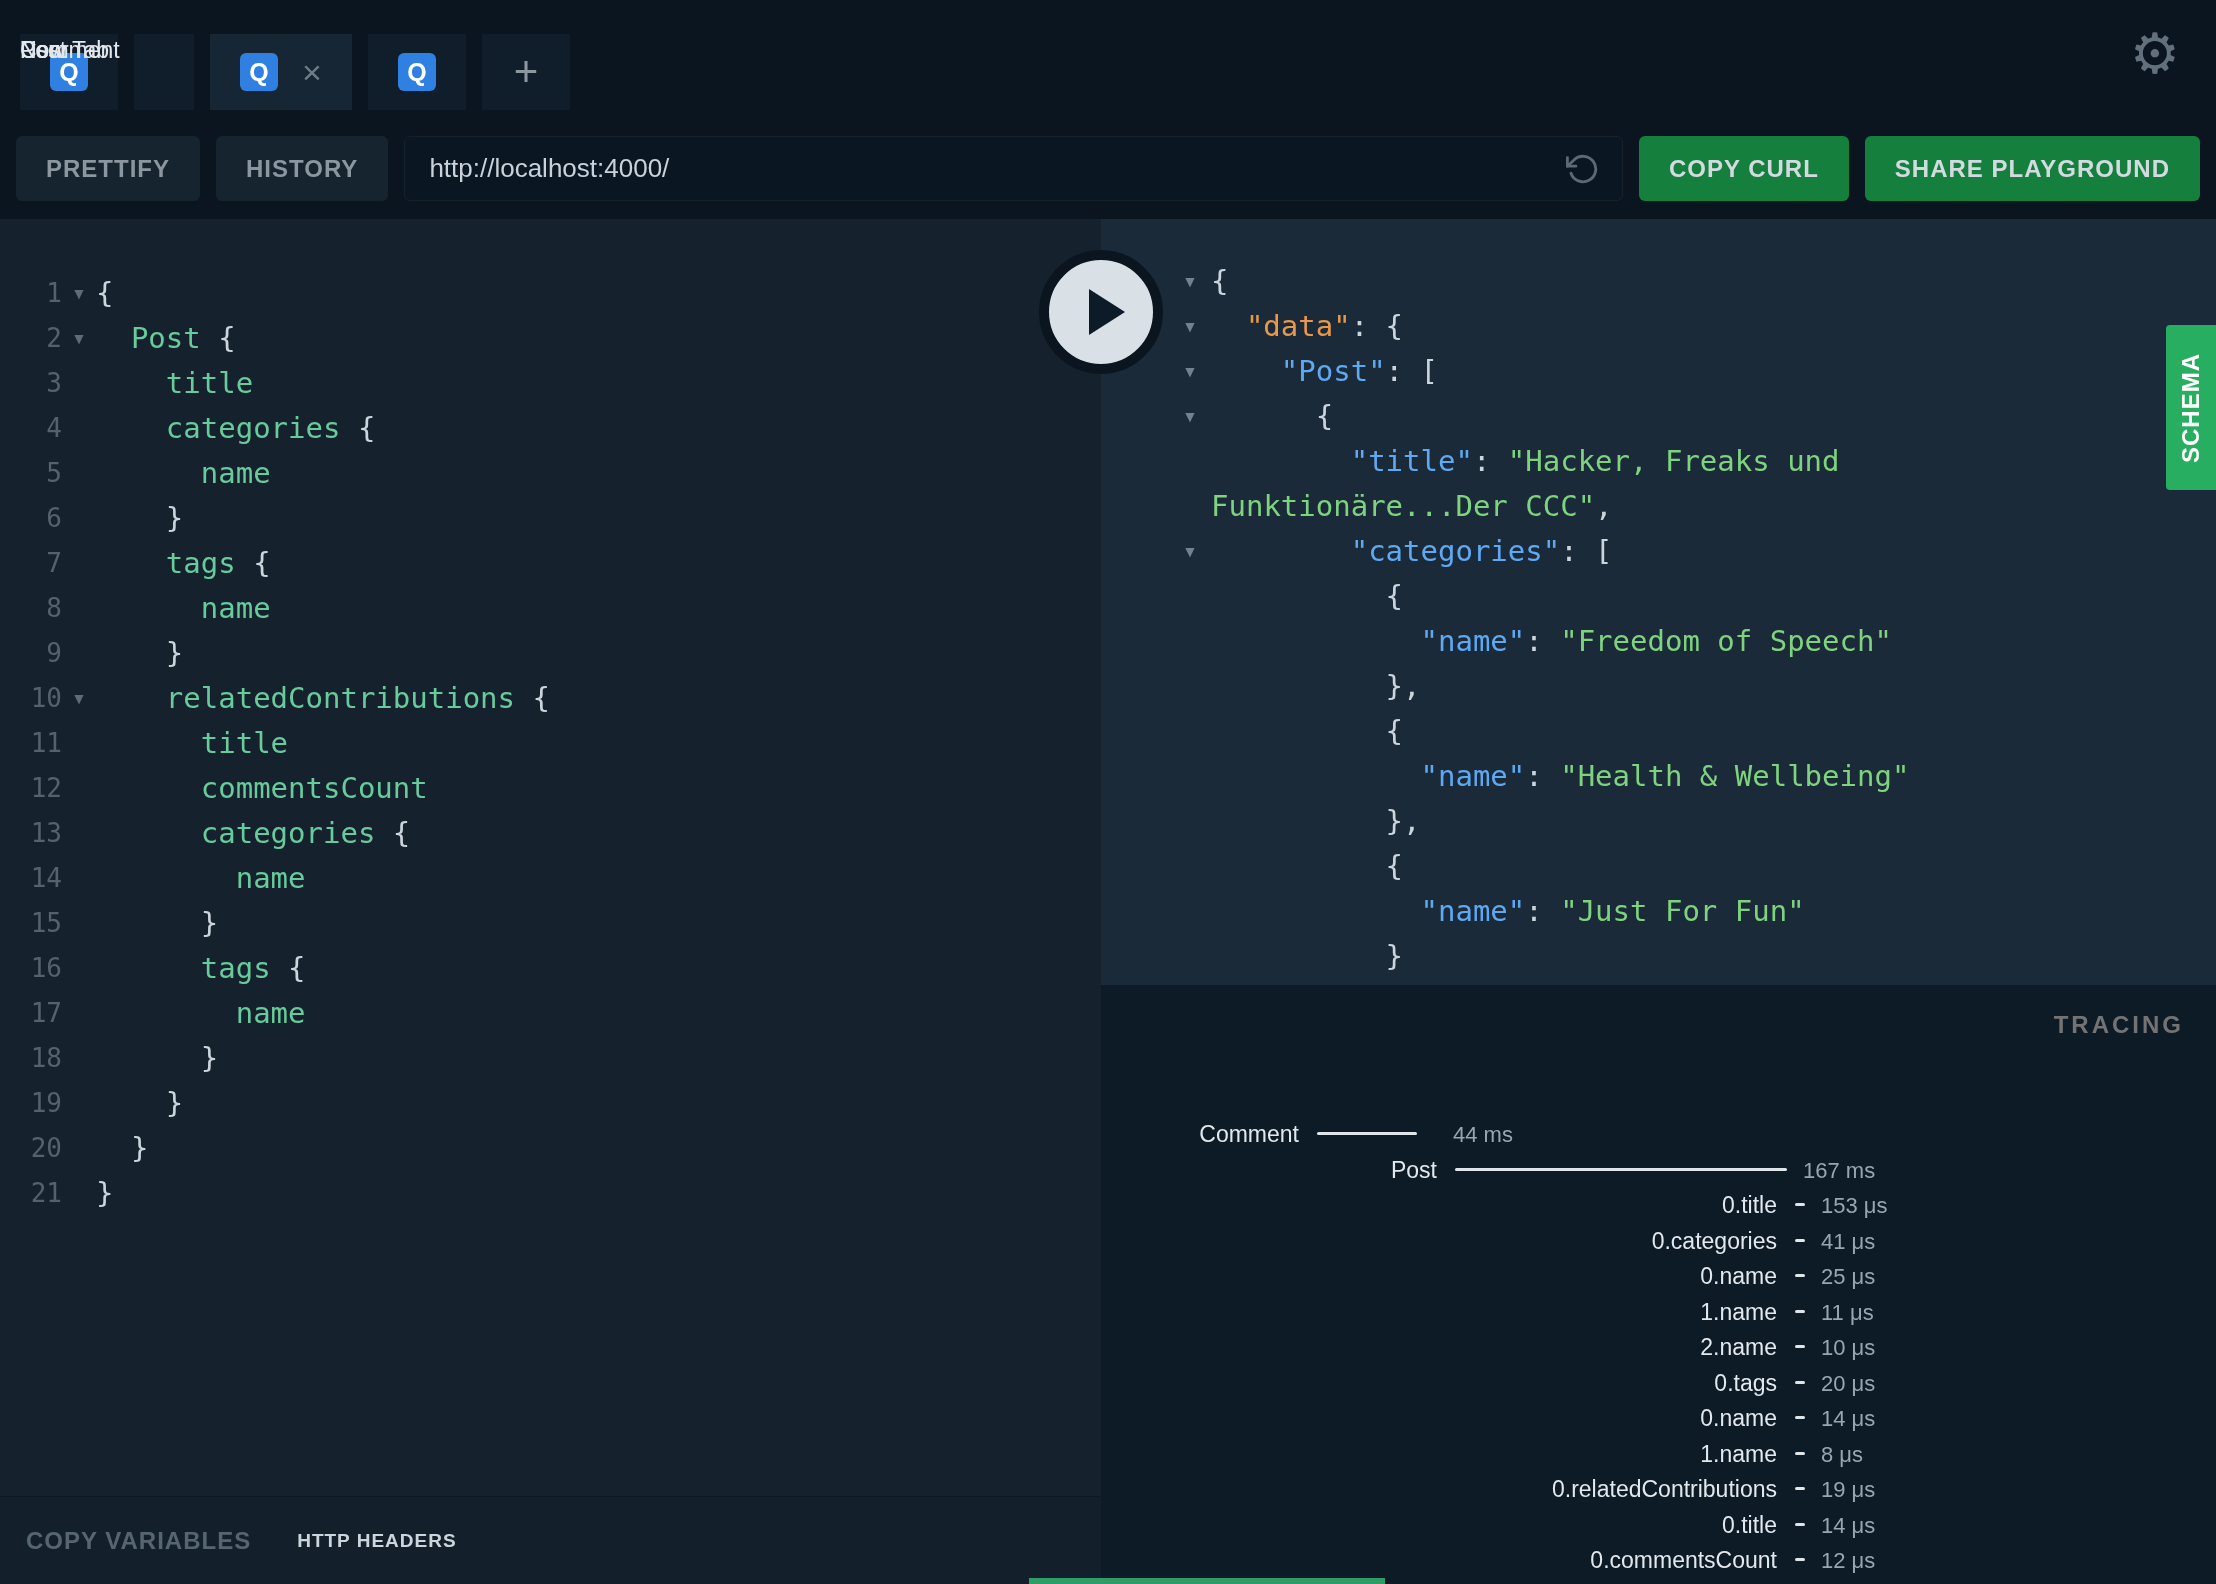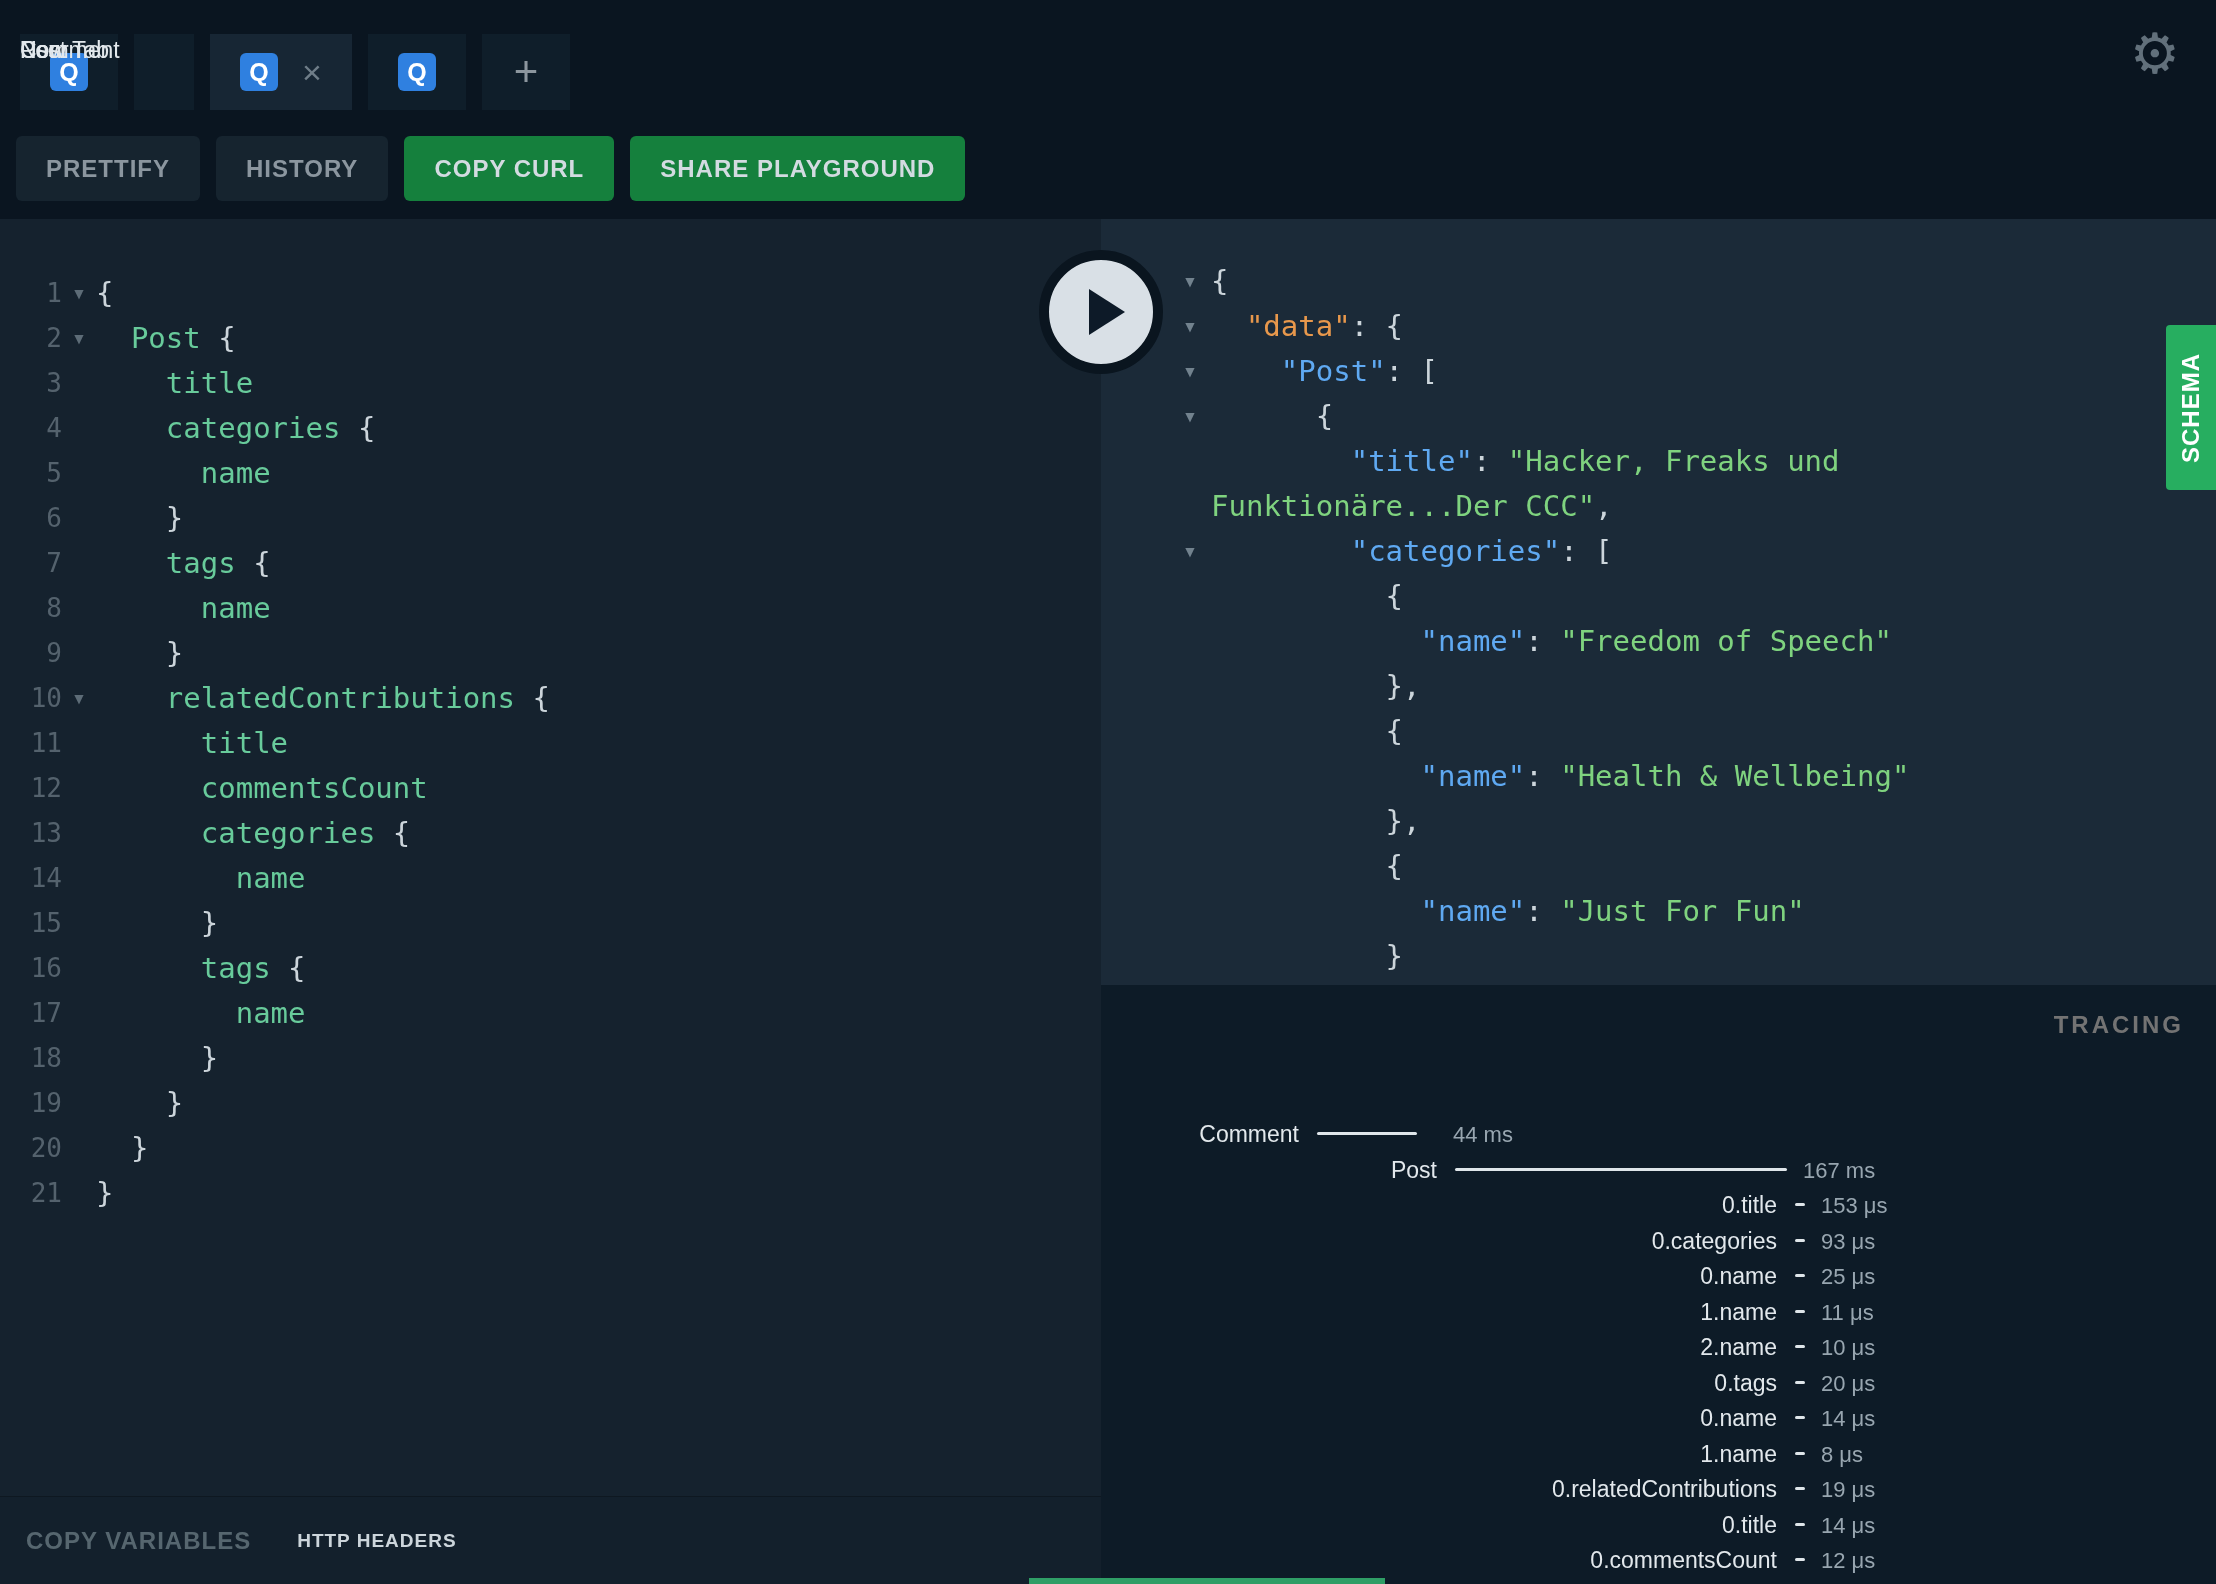--- a/index.html
+++ b/index.html
@@ -112,20 +112,29 @@
         <span class="qbadge">Q</span>
         <span class="tlabel">Comment</span>
       </div>
       <div class="tab plus">+</div>
     </div>
   <div class="gear">⚙</div>
 
   <div class="toolbar">
     <button class="tbtn muted">PRETTIFY</button>
     <button class="tbtn muted">HISTORY</button>
+    <div class="urlwrap">
+      <span class="url">http://localhost:4000/</span>
+      <span class="reload">
+        <svg viewBox="0 0 24 24" width="34" height="34" fill="none" stroke="currentColor" stroke-width="2" stroke-linecap="round" stroke-linejoin="round">
+          <polyline points="1 4 1 10 7 10"></polyline>
+          <path d="M3.51 15a9 9 0 1 0 2.13-9.36L1 10"></path>
+        </svg>
+      </span>
+    </div>
     <button class="tbtn bright">COPY CURL</button>
     <button class="tbtn bright">SHARE PLAYGROUND</button>
   </div>
 
   <div class="main">
     <div class="left">
       <div id="qlines">
           <div class="qline"><span class="lnum">1</span><span class="fold">▾</span><span class="qcode" style="padding-left: 0ch;"><span class="c-p">{</span></span></div>
           <div class="qline"><span class="lnum">2</span><span class="fold">▾</span><span class="qcode" style="padding-left: 2ch;"><span class="c-f">Post</span><span class="c-p"> {</span></span></div>
           <div class="qline"><span class="lnum">3</span><span class="fold"></span><span class="qcode" style="padding-left: 4ch;"><span class="c-f">title</span></span></div>
@@ -220,21 +229,21 @@
               <span class="ttime" style="left: 702px;">167 ms</span>
             </div>
             <div class="trow" style="top: 204px;">
               <span class="tlabel" style="width: 676px;">0.title</span>
               <span class="tbar" style="left: 694px; width: 10px;"></span>
               <span class="ttime" style="left: 720px;">153 μs</span>
             </div>
             <div class="trow" style="top: 239.5px;">
               <span class="tlabel" style="width: 676px;">0.categories</span>
               <span class="tbar" style="left: 694px; width: 10px;"></span>
-              <span class="ttime" style="left: 720px;">93 μs</span>
+              <span class="ttime" style="left: 720px;">41 μs</span>
             </div>
             <div class="trow" style="top: 275px;">
               <span class="tlabel" style="width: 676px;">0.name</span>
               <span class="tbar" style="left: 694px; width: 10px;"></span>
               <span class="ttime" style="left: 720px;">25 μs</span>
             </div>
             <div class="trow" style="top: 310.5px;">
               <span class="tlabel" style="width: 676px;">1.name</span>
               <span class="tbar" style="left: 694px; width: 10px;"></span>
               <span class="ttime" style="left: 720px;">11 μs</span>

